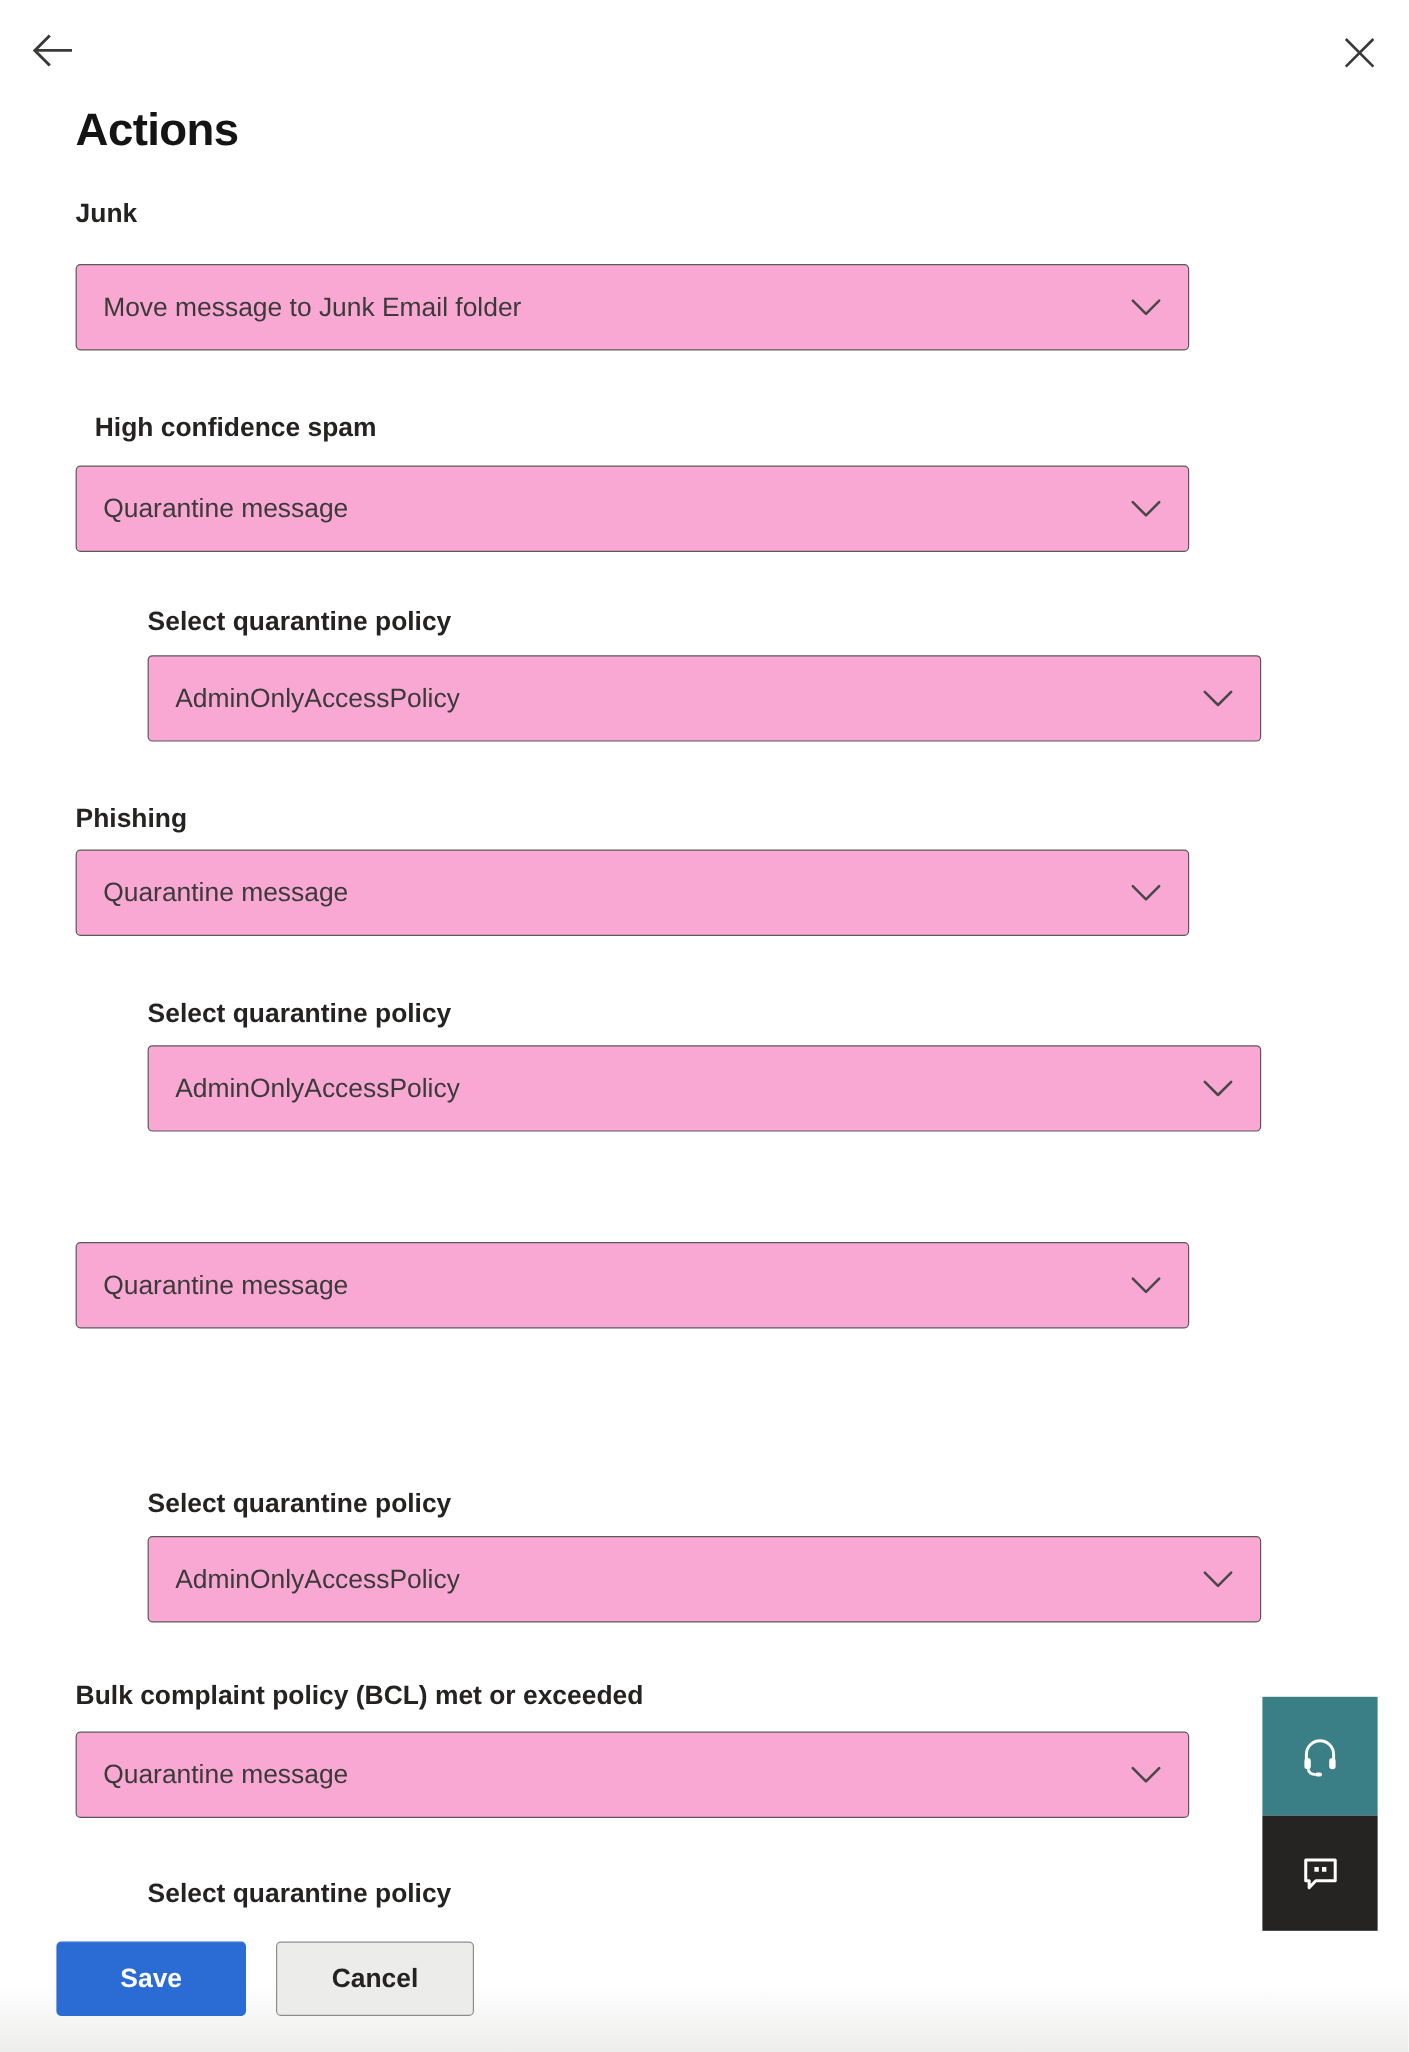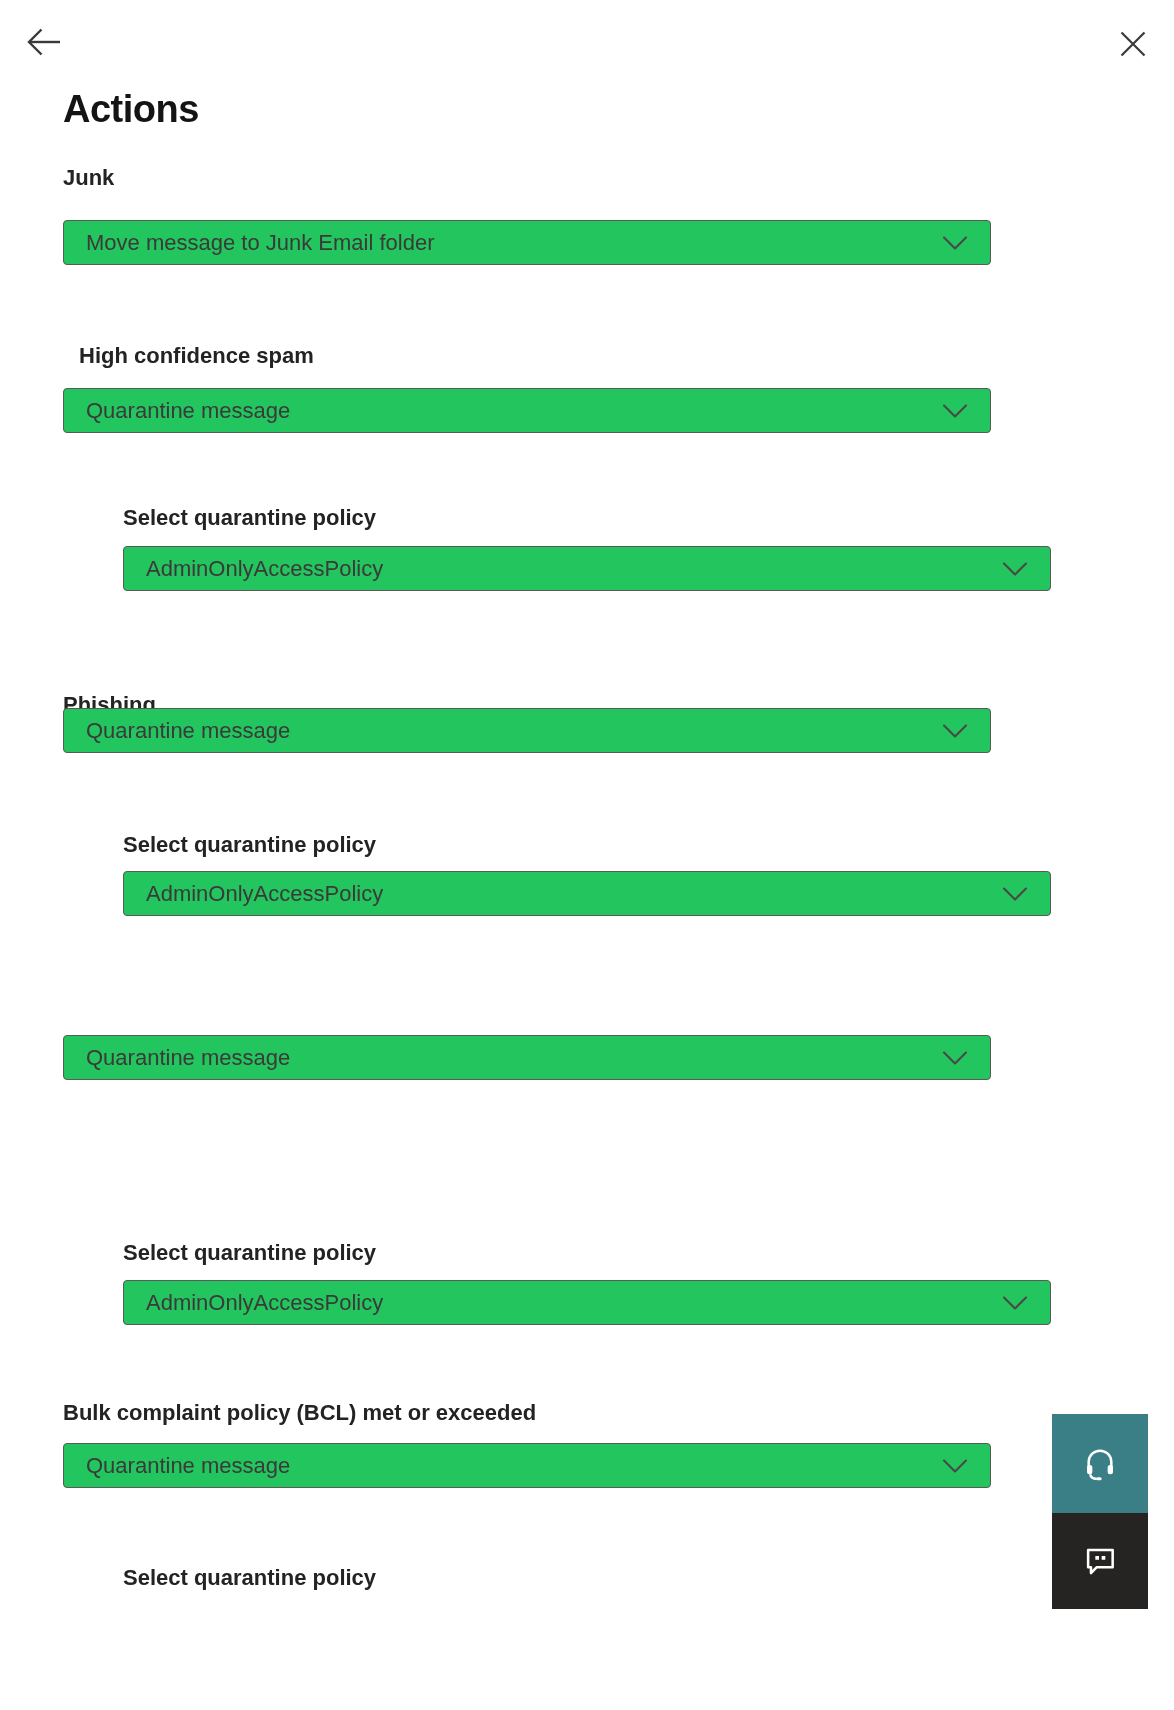--- a/index.html
+++ b/index.html
@@ -23,24 +23,24 @@
     font-size:38px;font-weight:700;color:#141414;
     letter-spacing:-0.5px;margin:0;
   }
   .field-label{
     position:absolute;
     font-size:22px;font-weight:600;color:#242322;
     line-height:30px;white-space:nowrap;
   }
   .dropdown{
     position:absolute;
-    width:928px;height:45px;
+    width:928px;height:72px;
     box-sizing:border-box;
     border:1.5px solid #5b5957;border-radius:4px;
-    background:#22c55e;
+    background:#f9a8d4;
     display:flex;align-items:center;
     padding:0 56px 0 22px;
     cursor:pointer;
   }
   .dd-value{
     font-size:22px;font-weight:400;color:#3b3a39;
     white-space:nowrap;overflow:hidden;text-overflow:ellipsis;
   }
   .chevron{
     position:absolute;right:22px;top:50%;
@@ -133,21 +133,21 @@
   <div class="field-label" style="left:123px;top:503px;">Select quarantine policy</div>
   <div class="dropdown" style="left:123px;top:546px;">
     <span class="dd-value">AdminOnlyAccessPolicy</span>
     <span class="chevron">
       <svg width="26" height="15" viewBox="0 0 26 15" fill="none">
           <path d="M2 2l11 11L24 2" stroke="#4a4846" stroke-width="2.1" stroke-linecap="round" stroke-linejoin="round"></path>
         </svg>
     </span>
   </div>
 
-  <div class="field-label" style="left:63px;top:690px;text-align:right;">Phishing</div>
+  <div class="field-label" style="left:63px;top:667px;text-align:right;">Phishing</div>
   <div class="dropdown" style="left:63px;top:708px;">
     <span class="dd-value">Quarantine message</span>
     <span class="chevron">
       <svg width="26" height="15" viewBox="0 0 26 15" fill="none">
           <path d="M2 2l11 11L24 2" stroke="#4a4846" stroke-width="2.1" stroke-linecap="round" stroke-linejoin="round"></path>
         </svg>
     </span>
   </div>
 
   <div class="field-label" style="left:123px;top:830px;">Select quarantine policy</div>
@@ -185,20 +185,24 @@
     <span class="dd-value">Quarantine message</span>
     <span class="chevron">
       <svg width="26" height="15" viewBox="0 0 26 15" fill="none">
           <path d="M2 2l11 11L24 2" stroke="#4a4846" stroke-width="2.1" stroke-linecap="round" stroke-linejoin="round"></path>
         </svg>
     </span>
   </div>
 
   <div class="field-label cutoff-label" style="left:123px;top:1563px;">Select quarantine policy</div>
 
+  <div class="footer">
+    <button class="btn btn-save">Save</button>
+    <button class="btn btn-cancel">Cancel</button>
+  </div>
 
   <div class="help-widget">
     <button class="widget-btn widget-support" aria-label="Support">
       <span style="display:flex;">
         <svg width="40" height="40" viewBox="0 0 24 24" fill="none">
           <path d="M5.2 14.2v-3.4a6.8 6.8 0 0 1 13.6 0v3.4" stroke="#ffffff" stroke-width="1.5"></path>
           <rect x="4.2" y="12.6" width="3.2" height="5.6" rx="1.5" fill="#ffffff"></rect>
           <rect x="16.6" y="12.6" width="3.2" height="5.6" rx="1.5" fill="#ffffff"></rect>
           <path d="M6.2 18.2c0 1.8 1.8 2.6 3.6 2.6" stroke="#ffffff" stroke-width="1.5"></path>
           <rect x="9.6" y="19.9" width="3.4" height="1.9" rx="0.95" fill="#ffffff"></rect>

